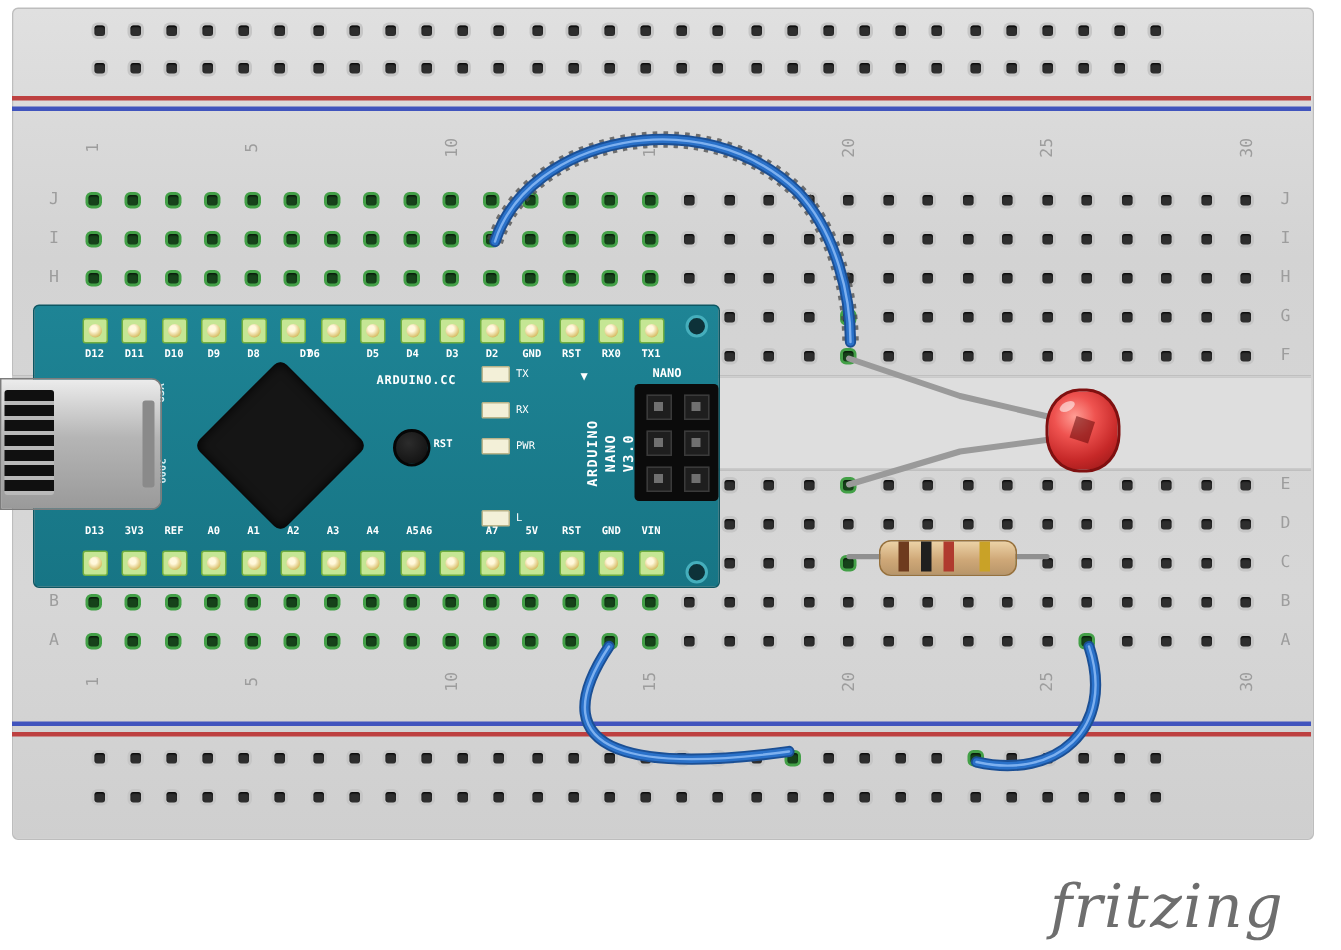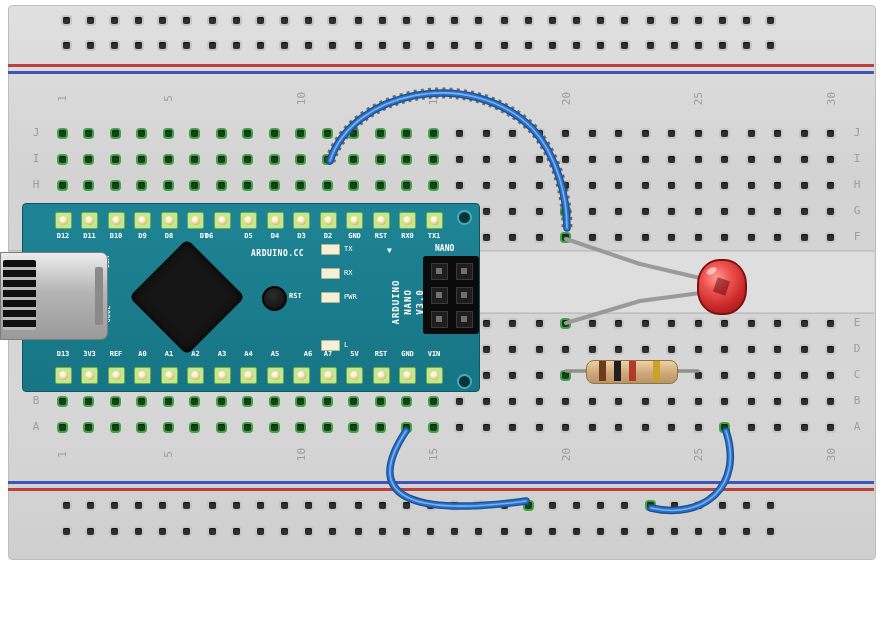--- a/index.html
+++ b/index.html
@@ -621,21 +621,21 @@
       <div class="pinlabel" style="left: 146px; top: 146px;">A1</div>
       <div class="pad" style="left: 164px; top: 163px;"></div>
       <div class="pinlabel" style="left: 172.5px; top: 146px;">A2</div>
       <div class="pad" style="left: 190.5px; top: 163px;"></div>
       <div class="pinlabel" style="left: 199px; top: 146px;">A3</div>
       <div class="pad" style="left: 217px; top: 163px;"></div>
       <div class="pinlabel" style="left: 225.5px; top: 146px;">A4</div>
       <div class="pad" style="left: 243.5px; top: 163px;"></div>
       <div class="pinlabel" style="left: 252px; top: 146px;">A5</div>
       <div class="pad" style="left: 270px; top: 163px;"></div>
-      <div class="pinlabel" style="left: 285px; top: 146px;">A6</div>
+      <div class="pinlabel" style="left: 261px; top: 146px;">A6</div>
       <div class="pad" style="left: 296.5px; top: 163px;"></div>
       <div class="pinlabel" style="left: 305px; top: 146px;">A7</div>
       <div class="pad" style="left: 323px; top: 163px;"></div>
       <div class="pinlabel" style="left: 331.5px; top: 146px;">5V</div>
       <div class="pad" style="left: 349.5px; top: 163px;"></div>
       <div class="pinlabel" style="left: 358px; top: 146px;">RST</div>
       <div class="pad" style="left: 376px; top: 163px;"></div>
       <div class="pinlabel" style="left: 384.5px; top: 146px;">GND</div>
       <div class="pad" style="left: 402.5px; top: 163px;"></div>
       <div class="pinlabel" style="left: 411px; top: 146px;">VIN</div>
@@ -675,14 +675,15 @@
       <path d="M406,431 C356,506 430,514 526,501" fill="none" stroke="#2a71c9" stroke-width="5" stroke-linecap="round"></path>
       <path d="M406,431 C356,506 430,514 526,501" fill="none" stroke="#7db0ef" stroke-width="1.6" stroke-linecap="round"></path>
     </g>
     <g>
       <path d="M651,508 C704,520 744,486 726,431" fill="none" stroke="#1b4f94" stroke-width="7.5" stroke-linecap="round"></path>
       <path d="M651,508 C704,520 744,486 726,431" fill="none" stroke="#2a71c9" stroke-width="5" stroke-linecap="round"></path>
       <path d="M651,508 C704,520 744,486 726,431" fill="none" stroke="#7db0ef" stroke-width="1.6" stroke-linecap="round"></path>
     </g>
   </svg>
 
+  <div id="logo">fritzing</div>
 
 </div>
 
 </body></html>

